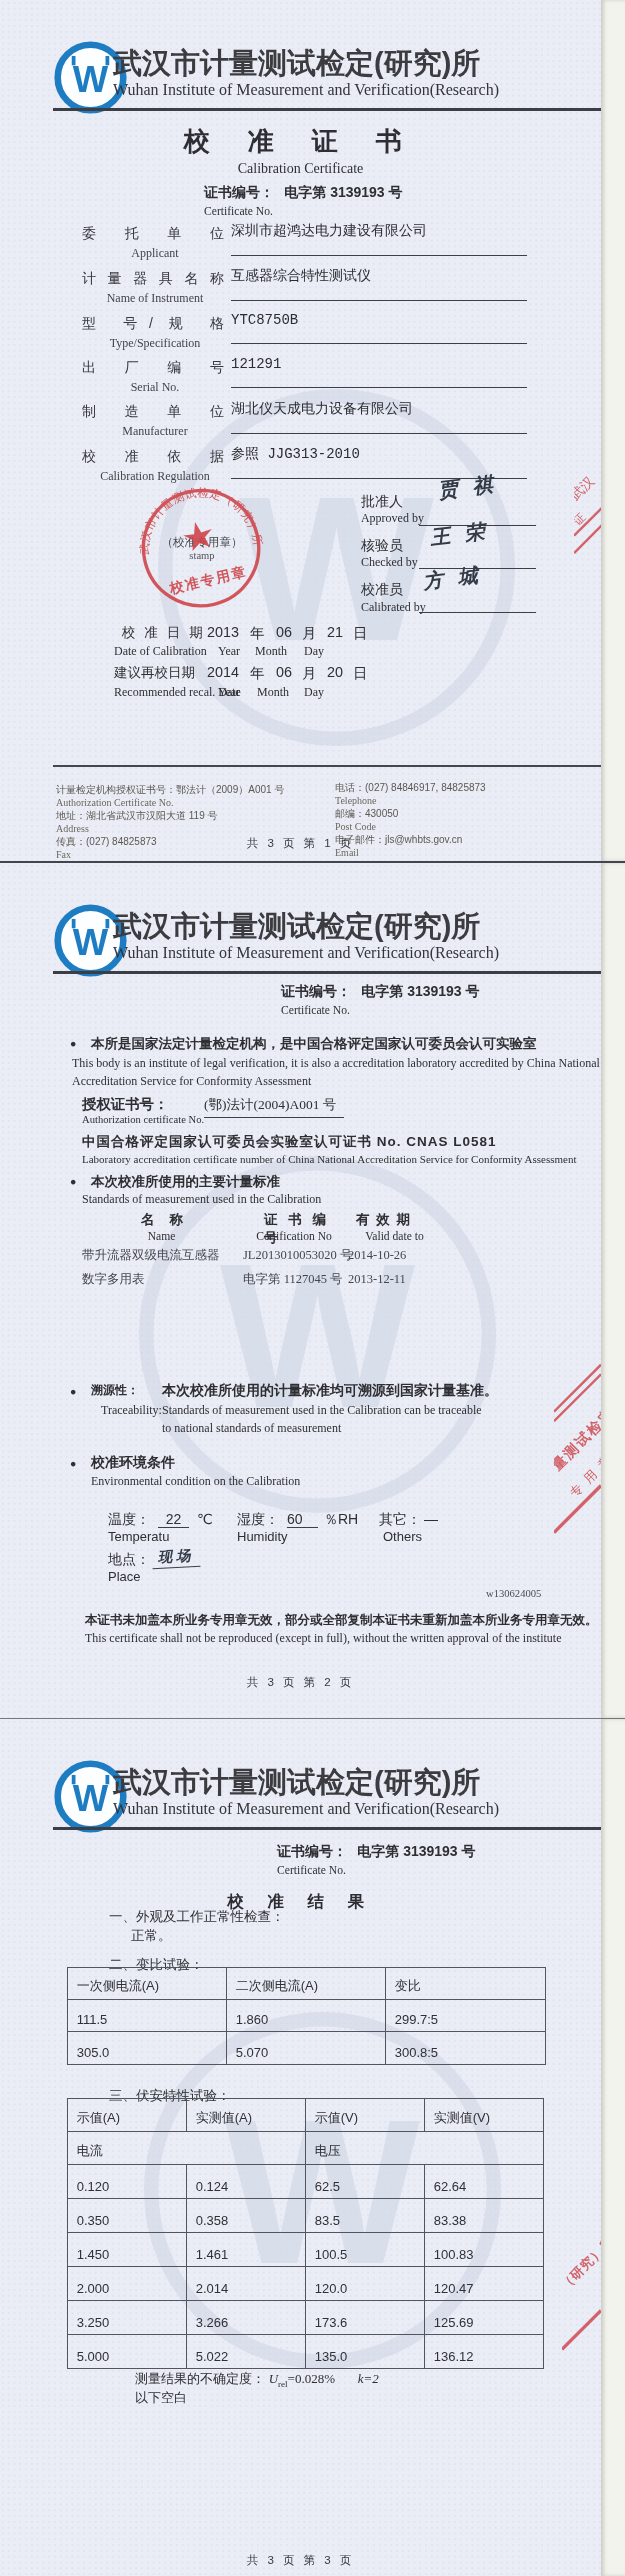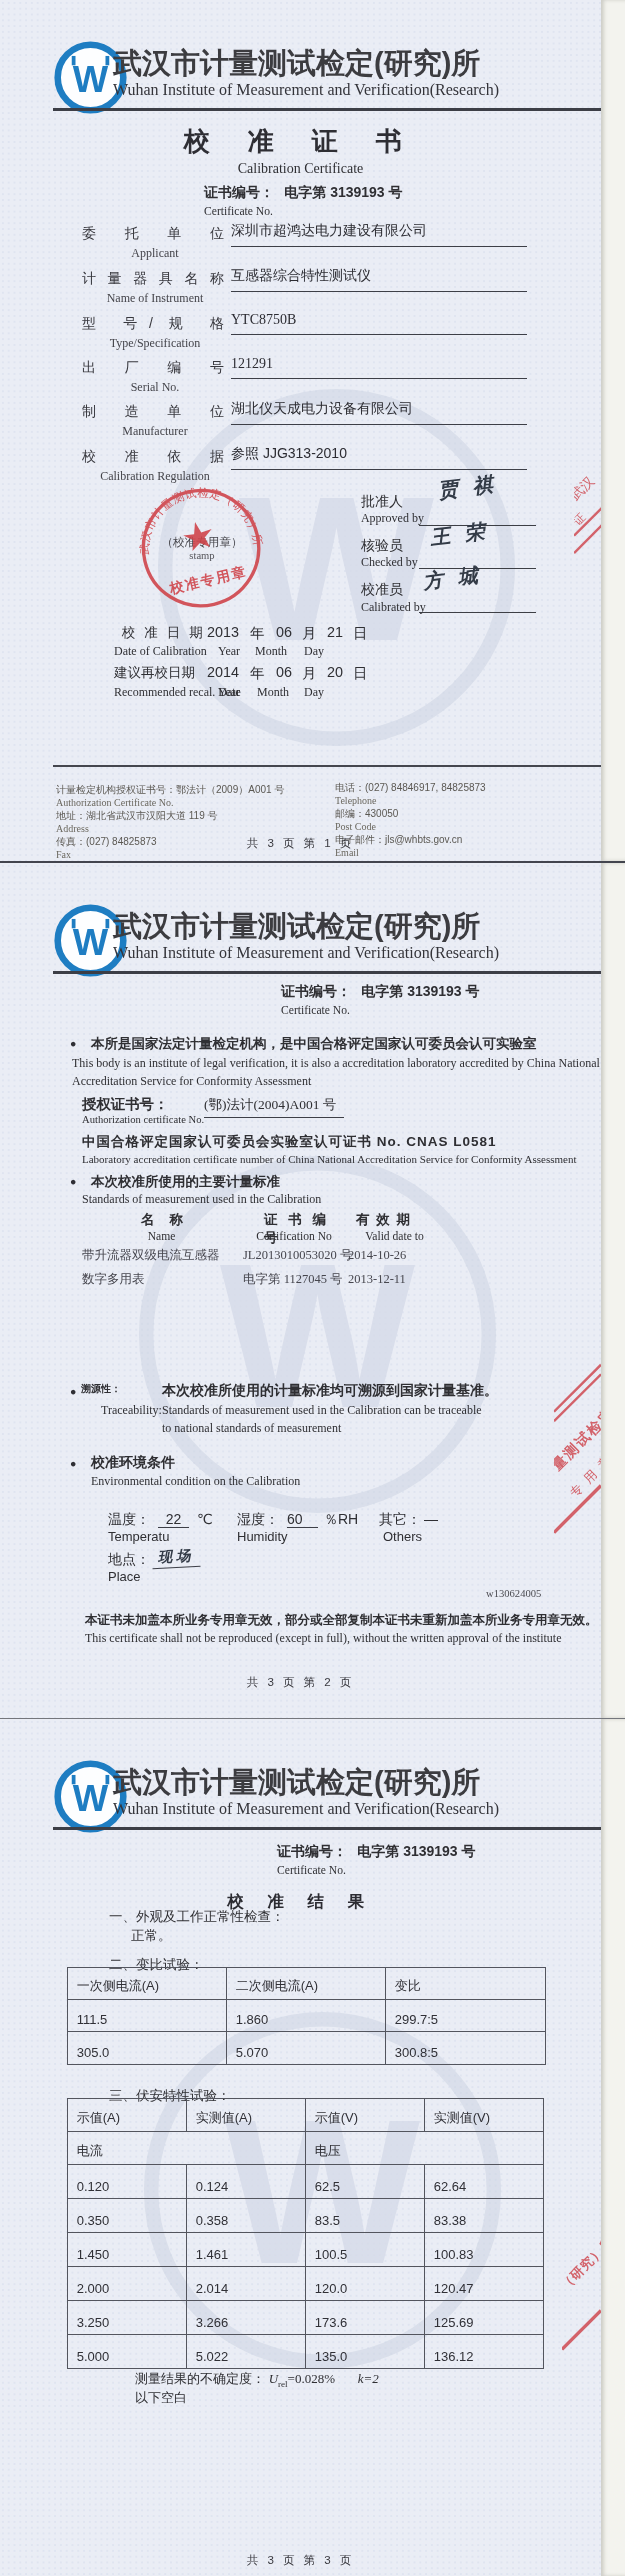--- a/index.html
+++ b/index.html
@@ -44,22 +44,22 @@
   .flab {
     position:absolute; left:0; top:0; width:142px; display:inline-block;
     text-align:justify; text-align-last:justify; font-size:14px; color:#38383e;
   }
   .fen {
     position:absolute; left:0; top:21px; width:146px; text-align:center;
     font-family:"Liberation Serif",serif; font-size:12px; color:#44444a;
   }
   .fval {
     position:absolute; left:149px; top:-2.9px; width:296px;
-    border-bottom:1.4px solid #3d3f47; padding-bottom:6px;
-    font-size:14px; color:#2c2c32;
+    border-bottom:1.4px solid #3d3f47; padding-bottom:15px;
+    font-size:14px; color:#2c2c32;font-family:Liberation Mono, monospace;
   }
   .wm { position:absolute; z-index:0; pointer-events:none; }
   .content { position:relative; z-index:2; }
   .stamp-z { z-index:4; }
   .sig {
     font-family:"DejaVu Serif","Liberation Serif",serif; font-style:italic; font-weight:bold;
     font-size:20px; color:#333b47; display:inline-block; transform:rotate(-7deg);
     letter-spacing:3.9px; white-space:nowrap;
   }
   .sline { position:absolute; border-bottom:1.4px solid #3d3f45; }
@@ -275,21 +275,21 @@
     <span class="abs en" style="left:354px;top:367px;width:81px;text-align:center;font-size:11.6px">Valid date to</span>
 
     <span class="abs cn" style="left:82px;top:384px;font-size:12.5px;color:#46464e">带升流器双级电流互感器</span>
     <span class="abs en" style="left:243px;top:384px;font-size:12.5px;color:#46464e">JL2013010053020 号</span>
     <span class="abs en" style="left:348px;top:385px;font-size:12.5px;color:#46464e">2014-10-26</span>
     <span class="abs cn" style="left:82px;top:408px;font-size:12.5px;color:#46464e">数字多用表</span>
     <span class="abs en" style="left:243px;top:408px;font-size:12.5px;color:#46464e">电字第 1127045 号</span>
     <span class="abs en" style="left:348px;top:409px;font-size:12.5px;color:#46464e">2013-12-11</span>
 
     <span class="abs bullet" style="left:70px;top:522px">●</span>
-    <span class="abs cn b" style="left:81px;top:519px;font-size:10px">溯源性：</span>
+    <span class="abs cn b" style="left:91px;top:519px;font-size:12px">溯源性：</span>
     <span class="abs cn b" style="left:162px;top:519px;font-size:14px">本次校准所使用的计量标准均可溯源到国家计量基准。</span>
     <span class="abs en" style="left:101px;top:540px;font-size:12px">Traceability:</span>
     <span class="abs en" style="left:162px;top:540px;font-size:12px">Standards of measurement used in the Calibration can be traceable</span>
     <span class="abs en" style="left:162px;top:558px;font-size:12px">to national standards of measurement</span>
 
     <span class="abs bullet" style="left:70px;top:594px">●</span>
     <span class="abs cn b" style="left:91px;top:591px;font-size:14px">校准环境条件</span>
     <span class="abs en" style="left:91px;top:611px;font-size:12px">Environmental condition on the Calibration</span>
 
     <div class="abs" style="left:108px;top:648px;width:443px;height:39px;font-size:14px">

